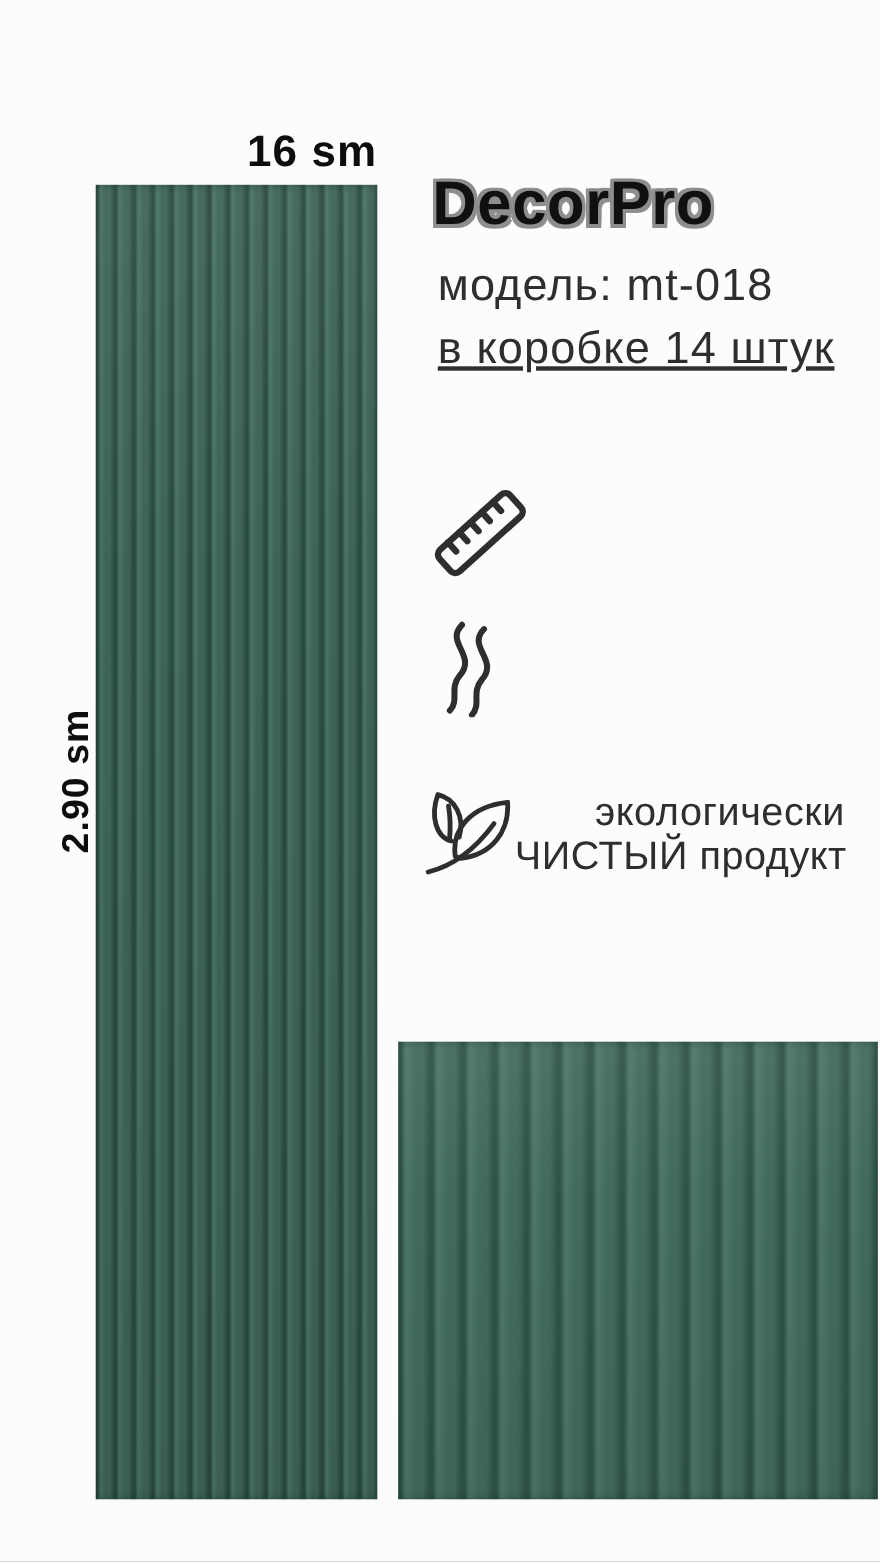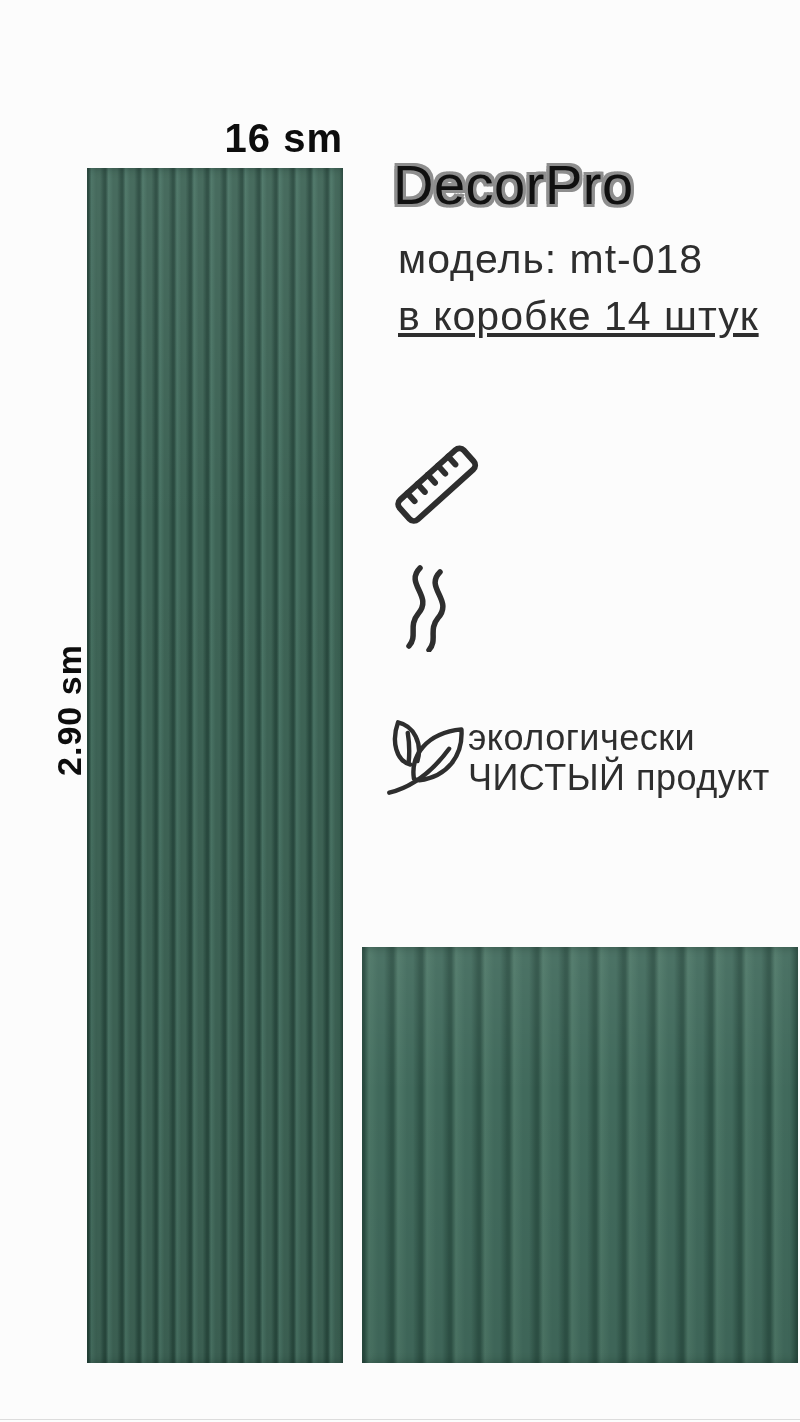--- a/index.html
+++ b/index.html
@@ -56,21 +56,21 @@
     font-size:40px;letter-spacing:1px;
   }
   .dim-height{
     left:-1px;top:690px;width:140px;height:40px;line-height:40px;
     text-align:center;font-size:34px;letter-spacing:1px;
     transform:rotate(-90deg);
   }
   
   .logo{
     position:absolute;left:393px;top:152px;
-    font-size:56px;font-weight:400;color:#101010;white-space:nowrap;
+    font-size:56px;font-weight:700;color:#101010;white-space:nowrap;
     letter-spacing:0.5px;
     text-shadow:
       -3px -3px 0 var(--logo_outline), 0 -3px 0 var(--logo_outline), 3px -3px 0 var(--logo_outline),
       -3px  0   0 var(--logo_outline), 3px  0   0 var(--logo_outline),
       -3px  3px 0 var(--logo_outline), 0  3px 0 var(--logo_outline), 3px 3px 0 var(--logo_outline);
   }
   .model-line{
     position:absolute;left:398px;top:236px;
     font-size:41px;color:var(--text);letter-spacing:1px;white-space:nowrap;
   }
@@ -84,21 +84,21 @@
     position:absolute;font-size:48px;color:var(--text);
     letter-spacing:1px;white-space:nowrap;
   }
   .icon-ruler{left:388px;top:436px;width:98px;height:98px;}
   .text-size{left:525px;top:456px;}
   .icon-scent{left:396px;top:562px;width:62px;height:90px;}
   .text-scent{left:487px;top:580px;}
   .icon-leaf{left:384px;top:708px;width:88px;height:92px;}
   .text-eco{
     position:absolute;left:468px;top:718px;width:300px;
-    font-size:36px;color:var(--text);text-align:left;
+    font-size:36px;color:var(--text);text-align:right;
     line-height:40px;letter-spacing:0.5px;white-space:nowrap;
   }
   .icon-stroke{fill:none;stroke:#2e2e2e;stroke-linecap:round;stroke-linejoin:round;}
   
   .bottom-edge{
     position:absolute;left:0;top:1419px;width:800px;height:1px;
     background:var(--edge_line);
   }
 </style>
 </head>

